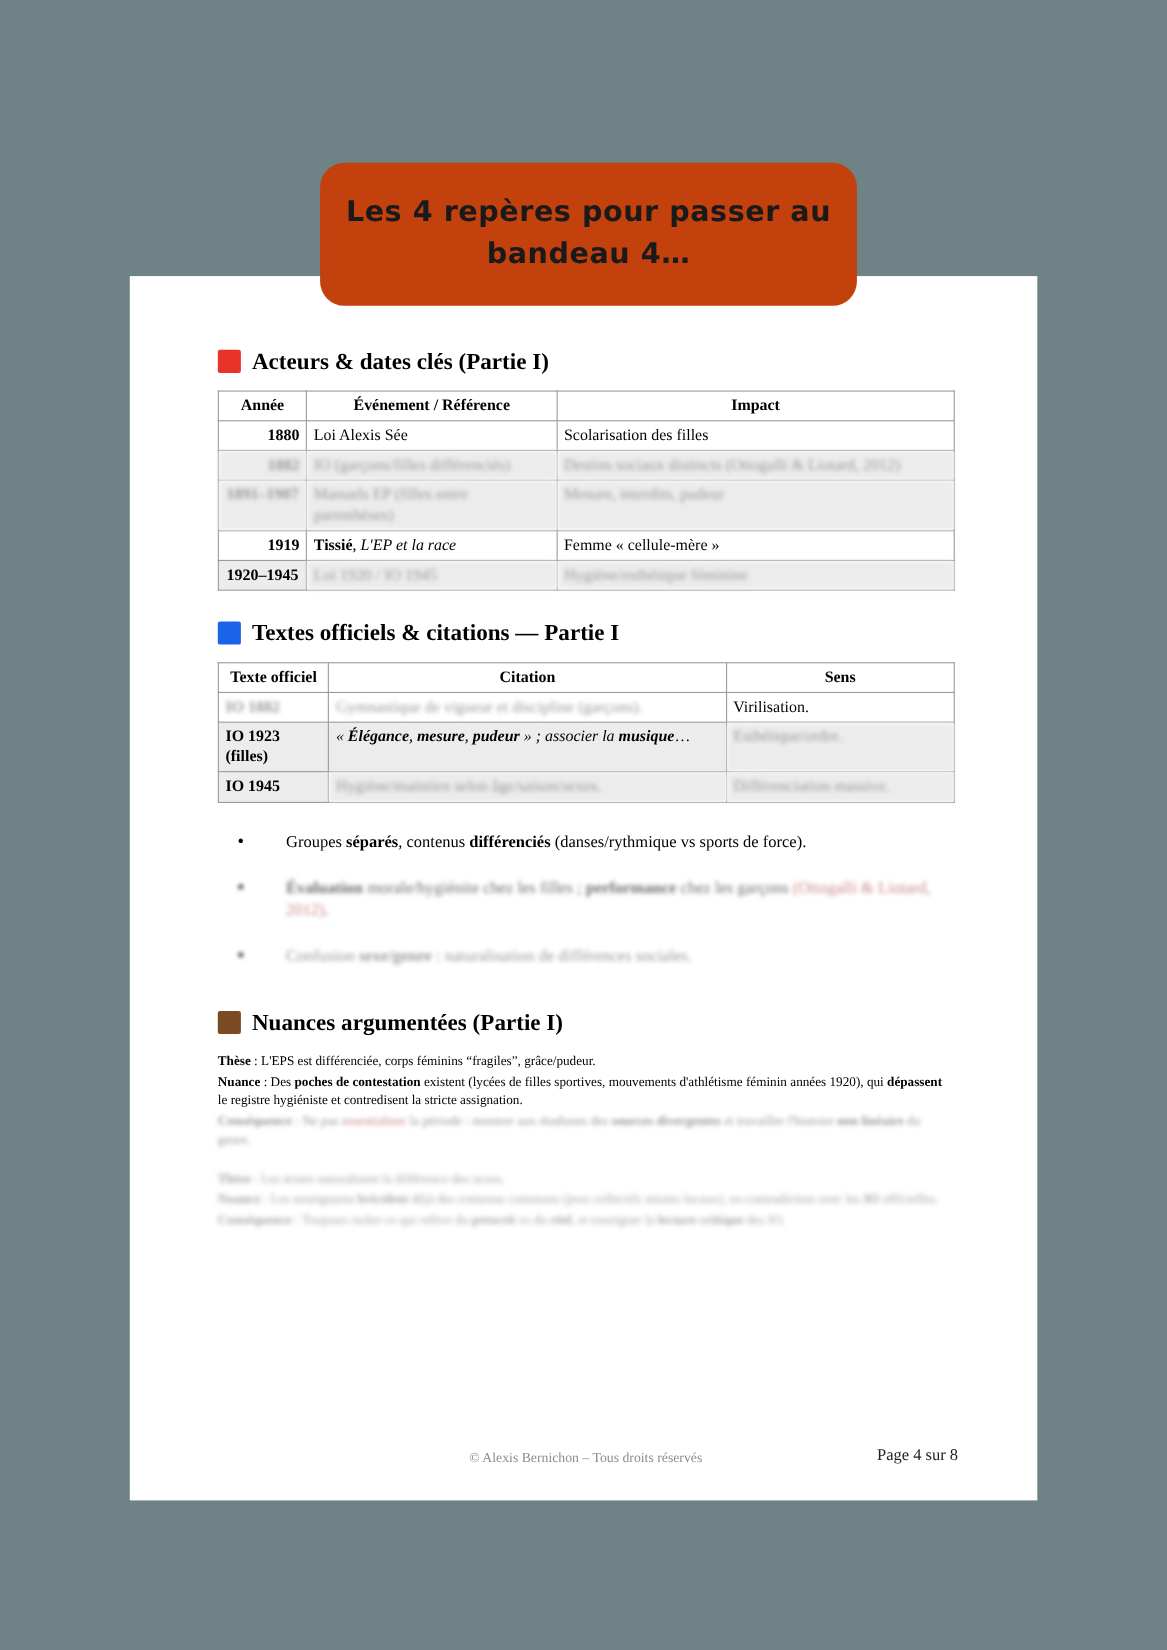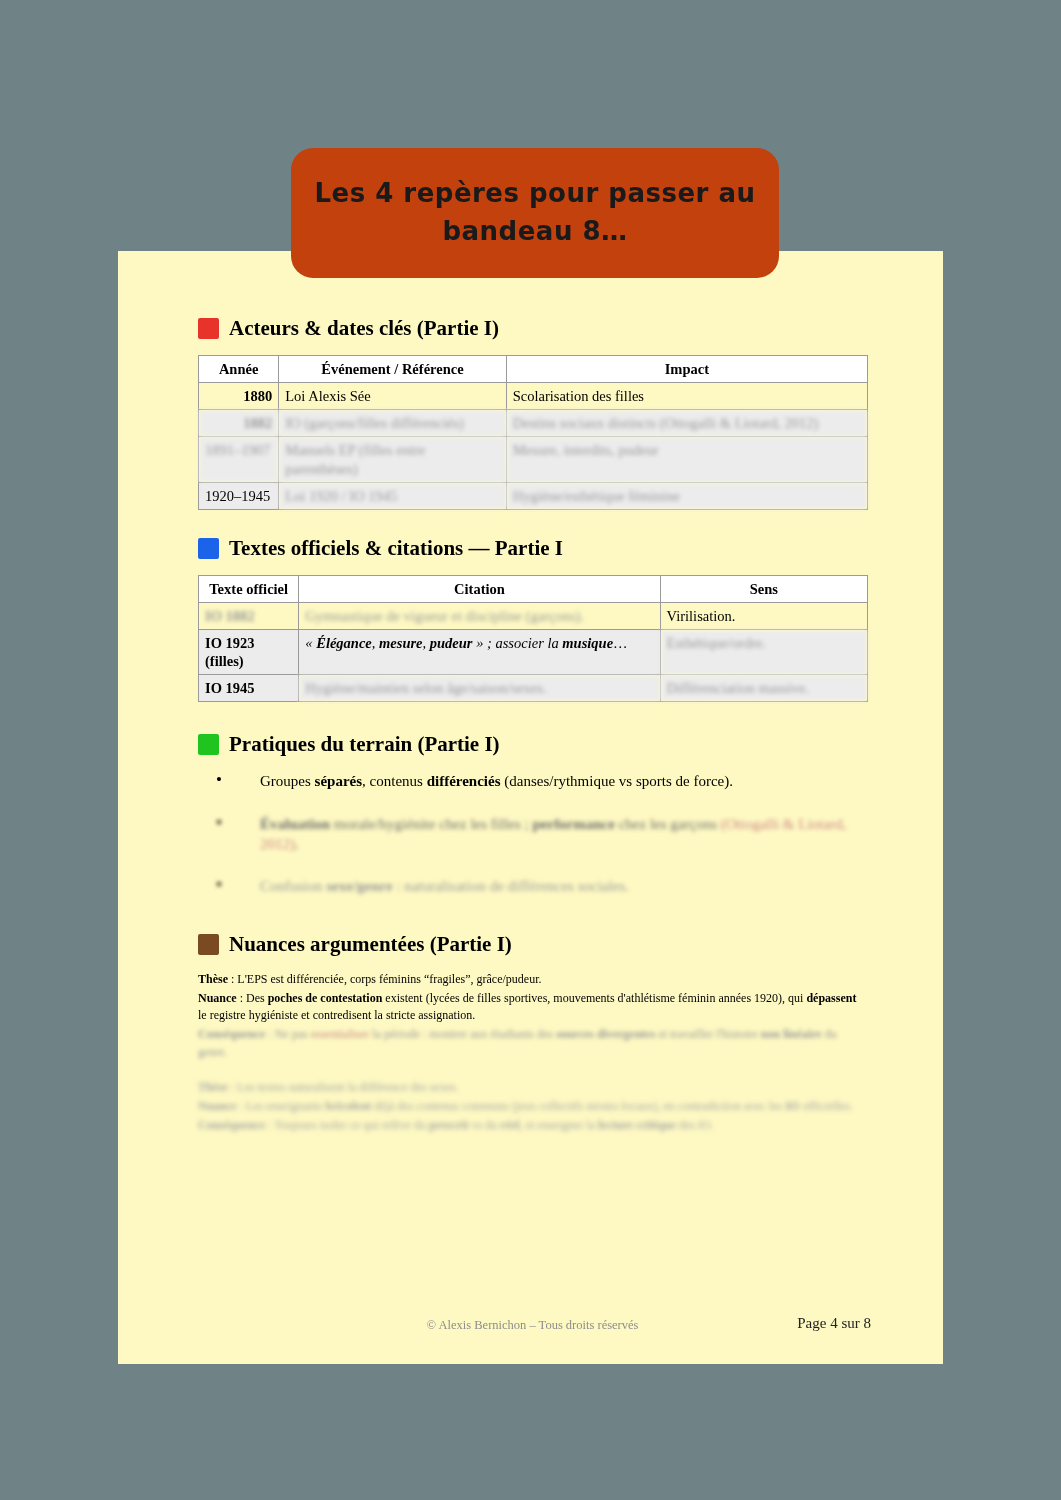--- a/index.html
+++ b/index.html
@@ -14,21 +14,21 @@
     position: relative;
     overflow: hidden;
   }
 
   .page {
     position: absolute;
     left: 118px;
     top: 251px;
     width: 825px;
     height: 1113px;
-    background: #fef9c3;
+    background: #ffffff;
   }
 
   .banner {
     position: absolute;
     left: 291px;
     top: 148px;
     width: 488px;
     height: 130px;
     background: #c2410c;
     border-radius: 22px;
@@ -91,21 +91,21 @@
     vertical-align: top;
     line-height: 1.25;
   }
   table th {
     text-align: center;
     font-weight: bold;
     background: #fff;
   }
   tr.shaded td { background: #ececec; }
   td.num { text-align: right; font-weight: bold; white-space: nowrap; }
-  td.numl { text-align: left; font-weight: normal; white-space: nowrap; }
+  td.numl { text-align: center; font-weight: bold; white-space: nowrap; }
   td.b { font-weight: bold; }
   .blur2 { color: #9a9a9a; filter: blur(2.1px); }
   .blur3 { color: #a5a5a5; filter: blur(2.6px); }
   .blurb { filter: blur(1.9px); color: #6e6e6e; }
 
   ul.bullets {
     list-style: none;
     margin: 0 0 28px 0;
     padding: 0 0 0 18px;
   }
@@ -195,20 +195,25 @@
         <tr class="shaded">
           <td class="num blur2">1882</td>
           <td class="blur2">IO (garçons/filles différenciés)</td>
           <td class="blur2">Destins sociaux distincts (Ottogalli &amp; Liotard, 2012)</td>
         </tr>
         <tr class="shaded">
           <td class="numl blur2">1891–1907</td>
           <td class="blur2">Manuels EP (filles entre parenthèses)</td>
           <td class="blur2">Mesure, interdits, pudeur</td>
         </tr>
+        <tr>
+          <td class="num">1919</td>
+          <td><b>Tissié</b>, <i>L'EP et la race</i></td>
+          <td>Femme « cellule-mère »</td>
+        </tr>
         <tr class="shaded">
           <td class="numl">1920–1945</td>
           <td class="blur2">Loi 1920 / IO 1945</td>
           <td class="blur2">Hygiène/esthétique féminine</td>
         </tr>
       </tbody>
     </table>
 
     <h2 class="section">
       <span class="sq blue"></span>
@@ -240,24 +245,20 @@
           <td class="blur2">Esthétique/ordre.</td>
         </tr>
         <tr class="shaded">
           <td class="b">IO 1945</td>
           <td class="blur2">Hygiène/maintien selon âge/saison/sexes.</td>
           <td class="blur2">Différenciation massive.</td>
         </tr>
       </tbody>
     </table>
 
-    <h2 class="section" style="margin-top:30px;">
-      <span class="sq green"></span>
-      <span>Pratiques du terrain (Partie I)</span>
-    </h2>
 
     <ul class="bullets">
       <li>Groupes <b>séparés</b>, contenus <b>différenciés</b> (danses/rythmique vs sports de force).</li>
       <li class="blurb"><b>Évaluation</b> morale/hygiénite chez les filles ; <b>performance</b> chez les garçons <span style="color:#c88">(Ottogalli &amp; Liotard, 2012)</span>.</li>
       <li class="blur2">Confusion <b>sexe/genre</b> : naturalisation de différences sociales.</li>
     </ul>
 
     <h2 class="section" style="margin-top:36px;">
       <span class="sq brown"></span>
       <span>Nuances argumentées (Partie I)</span>
@@ -290,14 +291,14 @@
   </div>
 
   <div class="footer">
     <span class="copyright">© Alexis Bernichon – Tous droits réservés</span>
     <span class="pagenum">Page 4 sur 8</span>
   </div>
 </div>
 
 <div class="banner">
   <div class="banner-line">Les 4 repères pour passer au</div>
-  <div class="banner-line">bandeau 8…</div>
+  <div class="banner-line">bandeau 4…</div>
 </div>
 
 </body></html>

